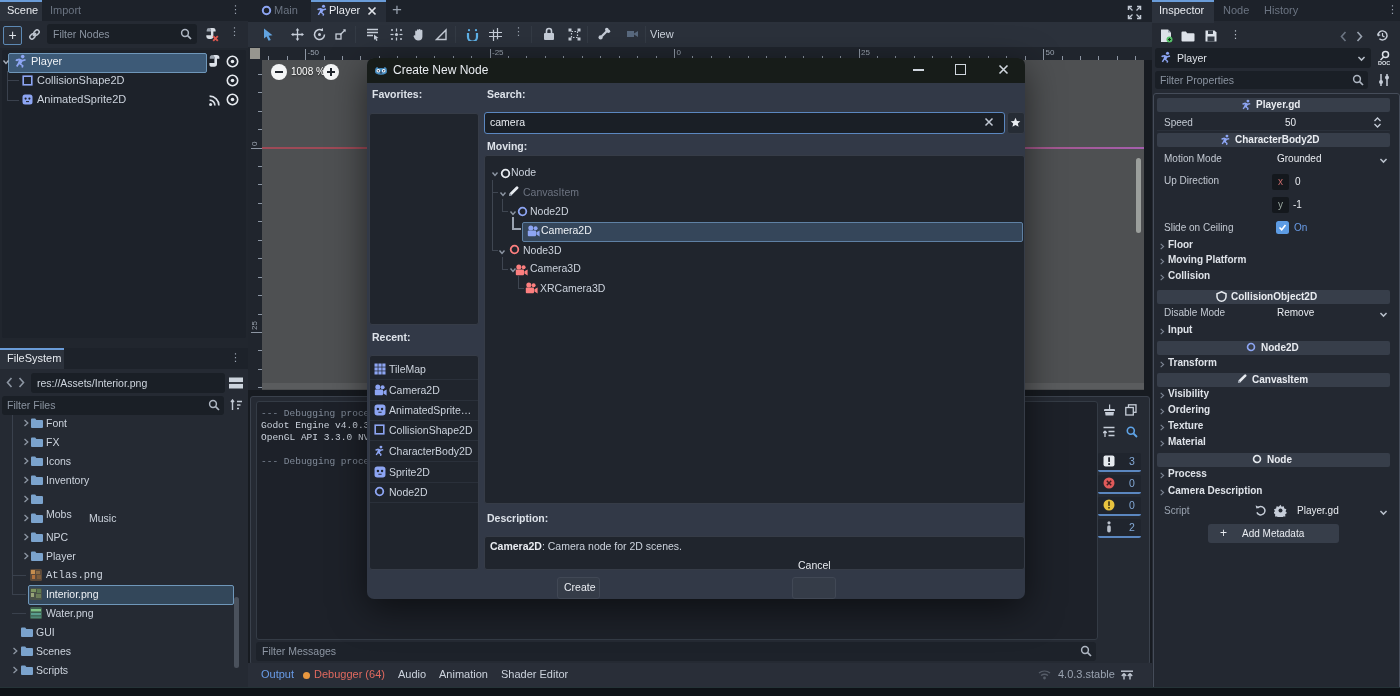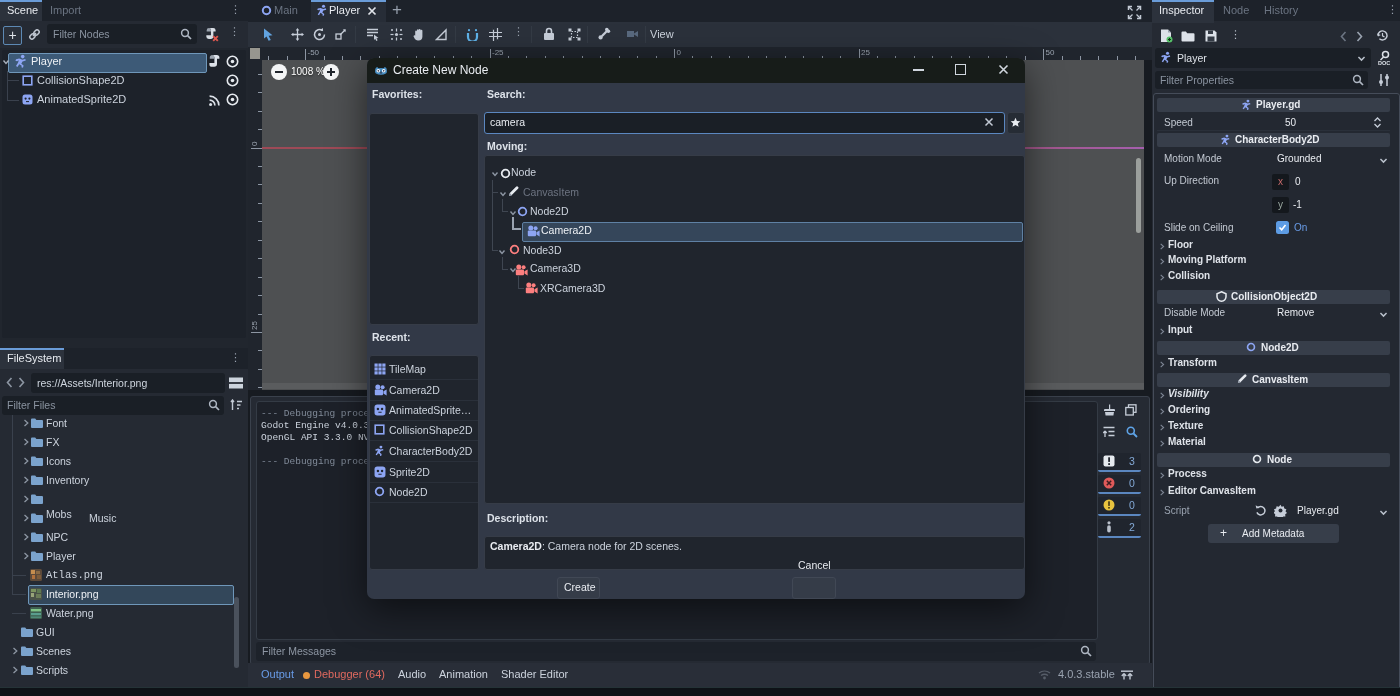--- a/index.html
+++ b/index.html
@@ -869,21 +869,21 @@
           <path d="M1 10 l0.8-3 L8 0.8 a1.4 1.4 0 0 1 2 2 L3.8 9 Z" fill="#e6eaef"></path>
           <path d="M1 10 l0.8-3 2.4 2.4 Z" fill="#8d96a3"></path>
         </svg>
       </div>
       <div class="abs txt" style="left:98px;top:280px;font-size:10px;font-weight:bold;color:#e9ecf1;">CanvasItem</div>
       <div class="abs" style="left:5px;top:298px;">
         <svg width="6" height="7" viewBox="0 0 6 8">
           <path d="M1.5 1 L4.8 4 L1.5 7" stroke="#7d8694" stroke-width="1.3" fill="none"></path>
         </svg>
       </div>
-      <div class="abs txt" style="left:14px;top:294px;font-size:10px;font-weight:bold;color:#dfe3e9;font-style:italic;">Visibility</div>
+      <div class="abs txt" style="left:14px;top:294px;font-size:10px;font-weight:bold;color:#dfe3e9;">Visibility</div>
       <div class="abs" style="left:5px;top:314px;">
         <svg width="6" height="7" viewBox="0 0 6 8">
           <path d="M1.5 1 L4.8 4 L1.5 7" stroke="#7d8694" stroke-width="1.3" fill="none"></path>
         </svg>
       </div>
       <div class="abs txt" style="left:14px;top:310px;font-size:10px;font-weight:bold;color:#dfe3e9;">Ordering</div>
       <div class="abs" style="left:5px;top:330px;">
         <svg width="6" height="7" viewBox="0 0 6 8">
           <path d="M1.5 1 L4.8 4 L1.5 7" stroke="#7d8694" stroke-width="1.3" fill="none"></path>
         </svg>
@@ -906,21 +906,21 @@
         <svg width="6" height="7" viewBox="0 0 6 8">
           <path d="M1.5 1 L4.8 4 L1.5 7" stroke="#7d8694" stroke-width="1.3" fill="none"></path>
         </svg>
       </div>
       <div class="abs txt" style="left:14px;top:374px;font-size:10px;font-weight:bold;color:#dfe3e9;">Process</div>
       <div class="abs" style="left:5px;top:395px;">
         <svg width="6" height="7" viewBox="0 0 6 8">
           <path d="M1.5 1 L4.8 4 L1.5 7" stroke="#7d8694" stroke-width="1.3" fill="none"></path>
         </svg>
       </div>
-      <div class="abs txt" style="left:14px;top:391px;font-size:10px;font-weight:bold;color:#dfe3e9;">Editor CanvasItem</div>
+      <div class="abs txt" style="left:14px;top:391px;font-size:10px;font-weight:bold;color:#dfe3e9;">Camera Description</div>
       <div class="abs txt" style="left:10px;top:411px;font-size:10px;color:#9aa3b0;">Script</div>
       <div class="abs" style="left:101px;top:410px;">
         <svg width="12" height="12" viewBox="0 0 12 12">
           <path d="M2.5 4 a4.2 4.2 0 1 1 -0.6 4.4" fill="none" stroke="#c6cdd8" stroke-width="1.5"></path>
           <path d="M0.6 1.2 l0.8 3.4 3.3-1 Z" fill="#c6cdd8"></path>
         </svg>
       </div>
       <div class="abs" style="left:120px;top:410px;">
         <svg width="13" height="13" viewBox="0 0 13 13">
           <path d="M6.5 0.8 l1.1 1.9 2.2-.4 .5 2.2 2.1.8 -.9 2 1.5 1.6 -1.8 1.3 .2 2.2 -2.2.2 -1 2 -2-1 -2 1 -1-2 -2.2-.2 .2-2.2 -1.8-1.3 1.5-1.6 -.9-2 2.1-.8 .5-2.2 2.2.4 Z" fill="#c6cdd8"></path>

